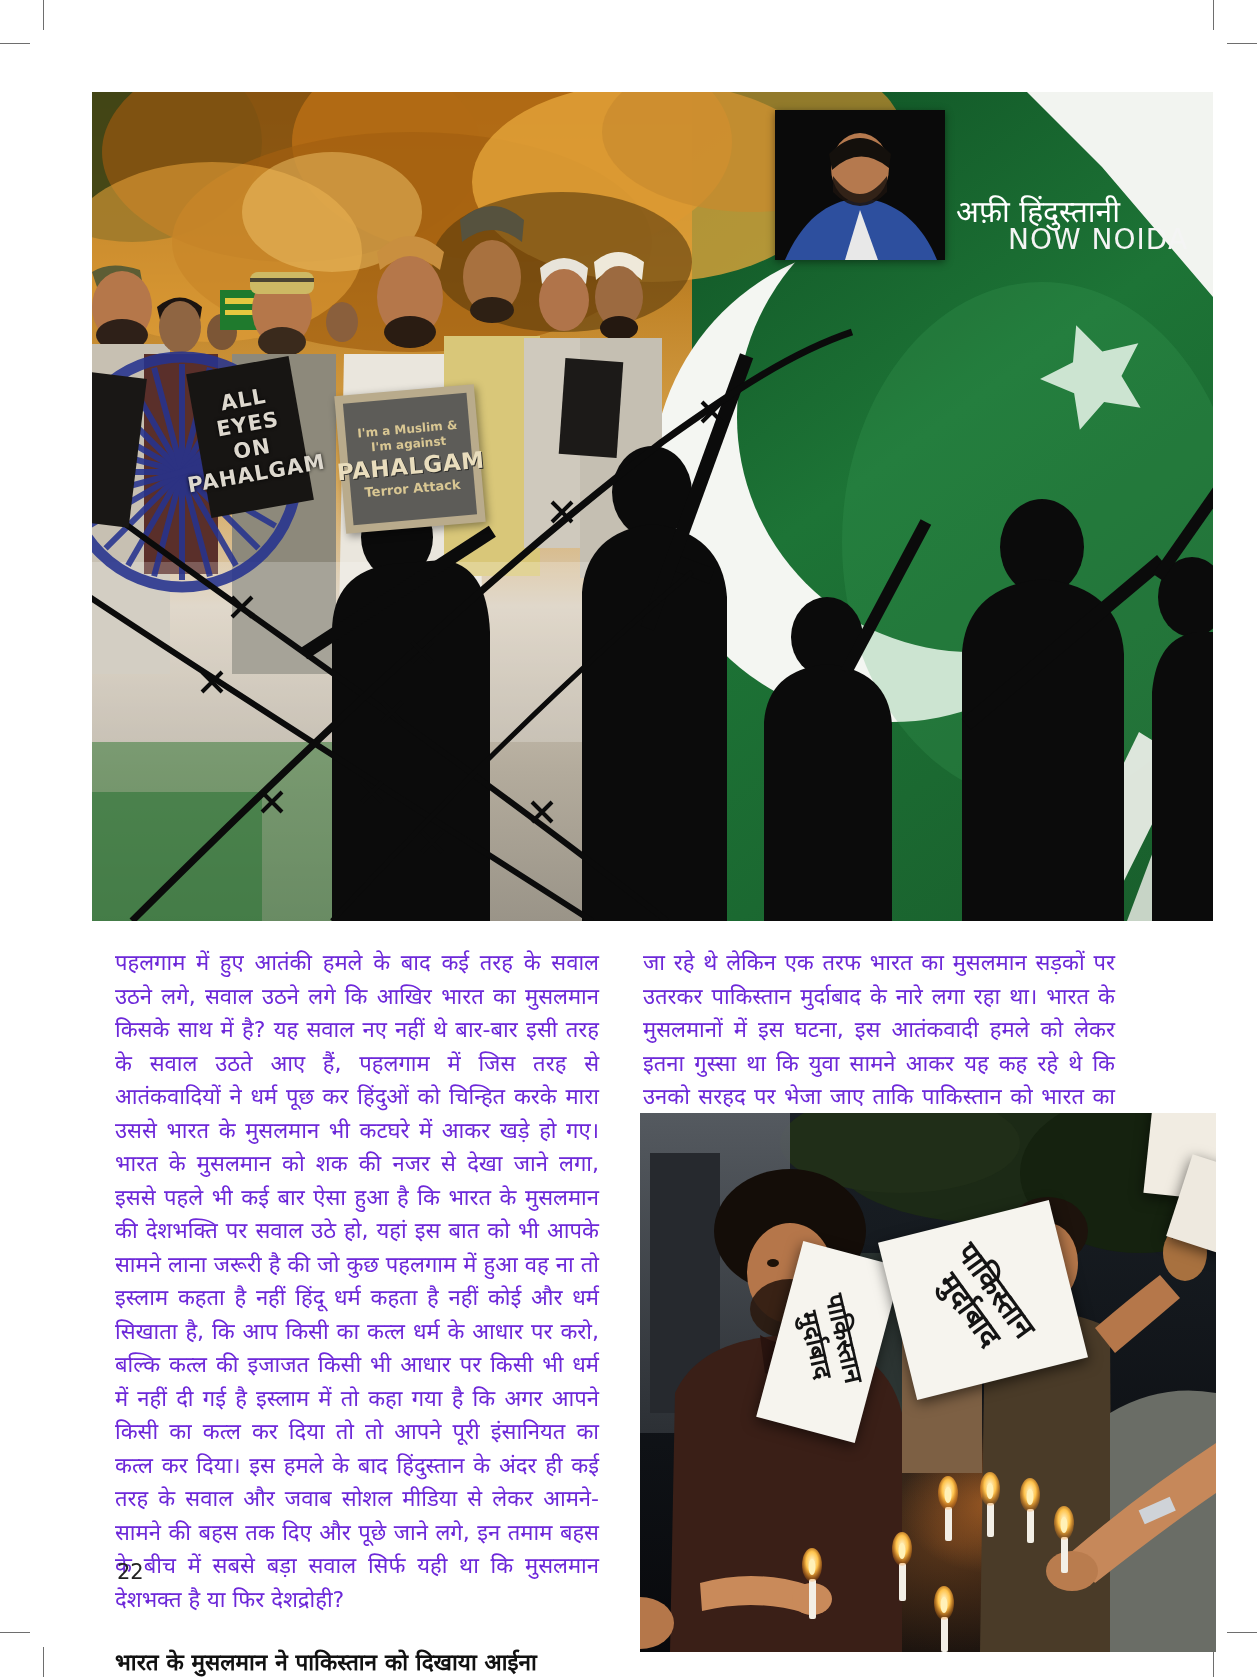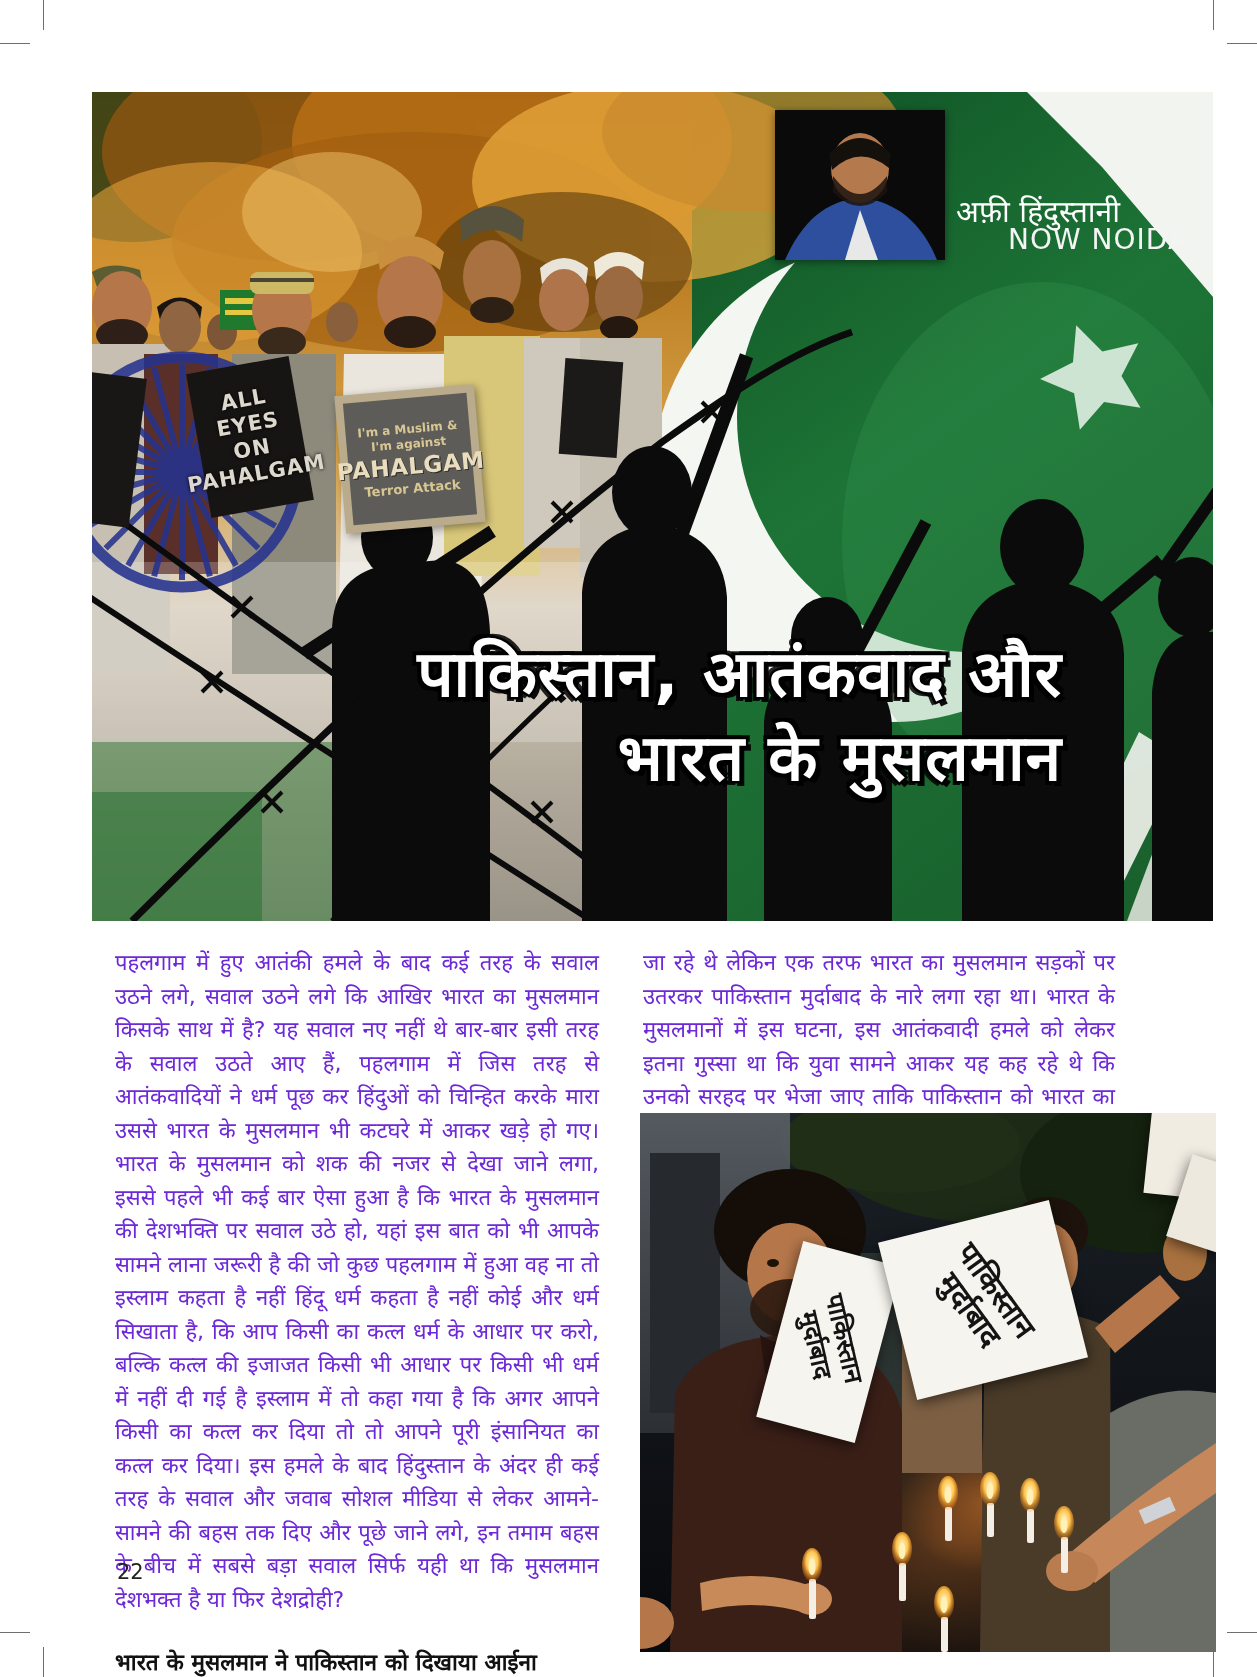--- a/index.html
+++ b/index.html
@@ -227,24 +227,20 @@
         <path d="M10,150 C30,104 58,90 85,88 C114,90 144,106 162,150 Z" fill="#2d4f9e"></path>
         <path d="M70,150 L85,100 L103,150 Z" fill="#e8e8e8"></path>
         <ellipse cx="85" cy="58" rx="29" ry="35" fill="#b5794e"></ellipse>
         <path d="M54,44 Q85,12 116,44 L114,58 Q85,34 57,60 Z" fill="#14100c"></path>
         <path d="M58,66 Q85,102 112,66 L112,82 Q85,110 58,82 Z" fill="#1b130e" opacity=".85"></path>
       </svg>
     </div>
     <div class="author-name">अफ़ी हिंदुस्तानी</div>
     <div class="author-org">NOW NOIDA</div>
 
-    <h1 class="title">
-      <span>पाकिस्तान, आतंकवाद और</span><br>
-      <span>भारत के मुसलमान</span>
-    </h1>
   </section>
 
   <section class="col-left">
     <p class="body-para">पहलगाम में हुए आतंकी हमले के बाद कई तरह के सवाल उठने लगे, सवाल उठने लगे कि आखिर भारत का मुसलमान किसके साथ में है? यह सवाल नए नहीं थे बार-बार इसी तरह के सवाल उठते आए हैं, पहलगाम में जिस तरह से आतंकवादियों ने धर्म पूछ कर हिंदुओं को चिन्हित करके मारा उससे भारत के मुसलमान भी कटघरे में आकर खड़े हो गए। भारत के मुसलमान को शक की नजर से देखा जाने लगा, इससे पहले भी कई बार ऐसा हुआ है कि भारत के मुसलमान की देशभक्ति पर सवाल उठे हो, यहां इस बात को भी आपके सामने लाना जरूरी है की जो कुछ पहलगाम में हुआ वह ना तो इस्लाम कहता है नहीं हिंदू धर्म कहता है नहीं कोई और धर्म सिखाता है, कि आप किसी का कत्ल धर्म के आधार पर करो, बल्कि कत्ल की इजाजत किसी भी आधार पर किसी भी धर्म में नहीं दी गई है इस्लाम में तो कहा गया है कि अगर आपने किसी का कत्ल कर दिया तो तो आपने पूरी इंसानियत का कत्ल कर दिया। इस हमले के बाद हिंदुस्तान के अंदर ही कई तरह के सवाल और जवाब सोशल मीडिया से लेकर आमने-सामने की बहस तक दिए और पूछे जाने लगे, इन तमाम बहस के बीच में सबसे बड़ा सवाल सिर्फ यही था कि मुसलमान देशभक्त है या फिर देशद्रोही?</p>
     <h2 class="subhead">भारत के मुसलमान ने पाकिस्तान को दिखाया आईना</h2>
 
   </section>
 
   <section class="col-right">
     <p class="body-para">जा रहे थे लेकिन एक तरफ भारत का मुसलमान सड़कों पर उतरकर पाकिस्तान मुर्दाबाद के नारे लगा रहा था। भारत के मुसलमानों में इस घटना, इस आतंकवादी हमले को लेकर इतना गुस्सा था कि युवा सामने आकर यह कह रहे थे कि उनको सरहद पर भेजा जाए ताकि पाकिस्तान को भारत का मुसलमान मुंह तोड़ जवाब</p>

